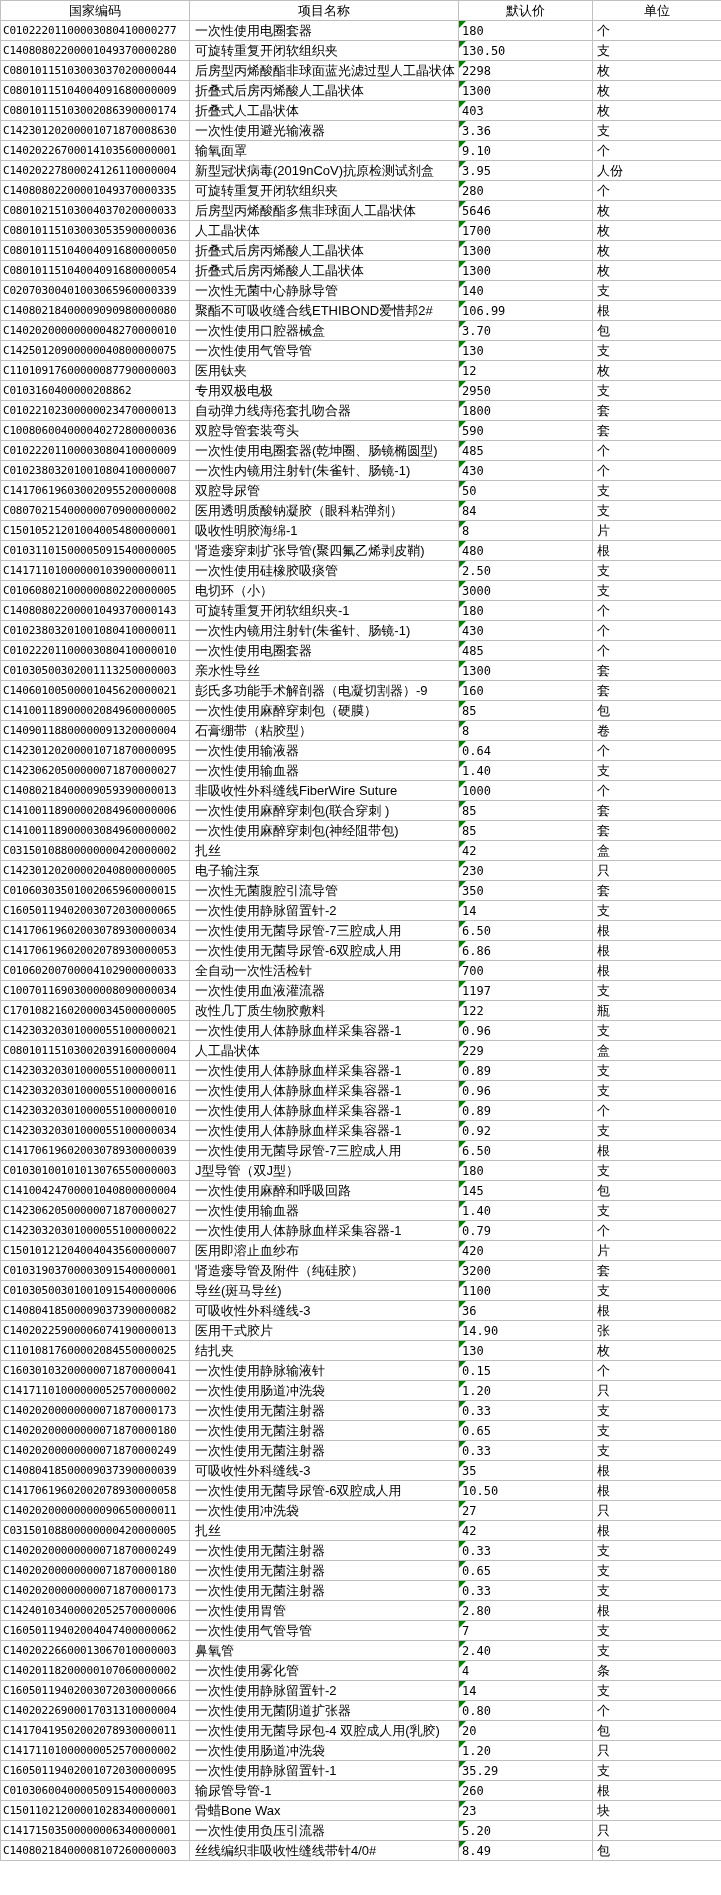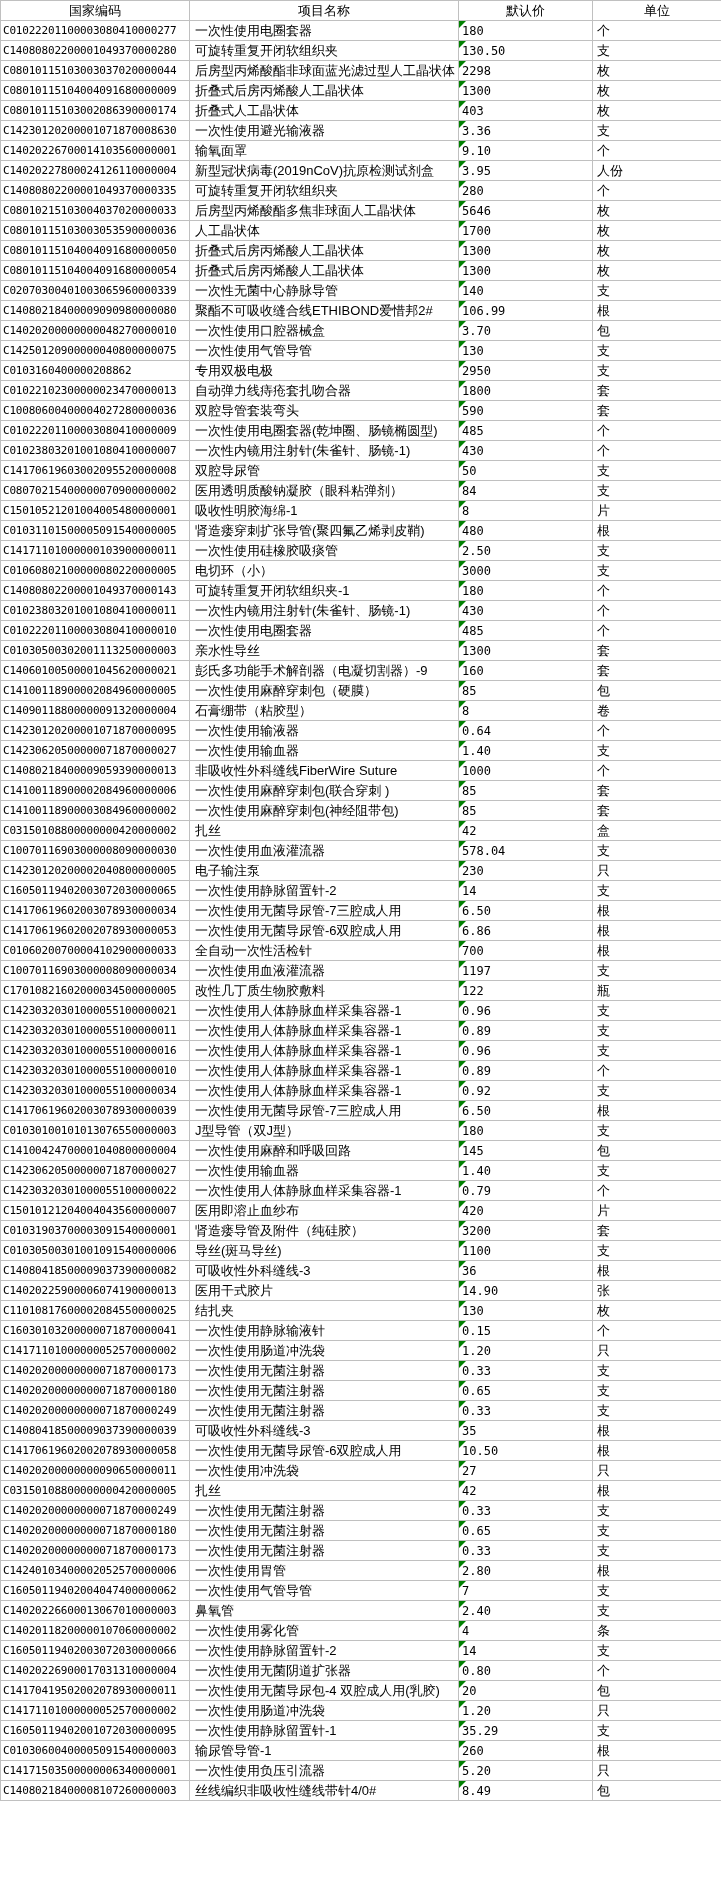--- a/index.html
+++ b/index.html
@@ -168,20 +168,28 @@
   </tr>
       <tr>
     <td class="code">C14250120900000040800000075</td>
     <td class="name">一次性使用气管导管</td>
     <td class="price">
       <span class="tri"></span><span class="val">130</span>
     </td>
     <td class="unit">支</td>
   </tr>
       <tr>
+    <td class="code">C11010917600000087790000003</td>
+    <td class="name">医用钛夹</td>
+    <td class="price">
+      <span class="tri"></span><span class="val">12</span>
+    </td>
+    <td class="unit">枚</td>
+  </tr>
+      <tr>
     <td class="code">C0103160400000208862</td>
     <td class="name">专用双极电极</td>
     <td class="price">
       <span class="tri"></span><span class="val">2950</span>
     </td>
     <td class="unit">支</td>
   </tr>
       <tr>
     <td class="code">C01022102300000023470000013</td>
     <td class="name">自动弹力线痔疮套扎吻合器</td>
@@ -360,36 +368,36 @@
   </tr>
       <tr>
     <td class="code">C03150108800000000420000002</td>
     <td class="name">扎丝</td>
     <td class="price">
       <span class="tri"></span><span class="val">42</span>
     </td>
     <td class="unit">盒</td>
   </tr>
       <tr>
-    <td class="code">C10070116903000008090000030</td>
-    <td class="name">一次性使用血液灌流器</td>
-    <td class="price">
-      <span class="tri"></span><span class="val">578.04</span>
-    </td>
-    <td class="unit">支</td>
-  </tr>
-      <tr>
     <td class="code">C14230120200002040800000005</td>
     <td class="name">电子输注泵</td>
     <td class="price">
       <span class="tri"></span><span class="val">230</span>
     </td>
     <td class="unit">只</td>
   </tr>
       <tr>
+    <td class="code">C01060303501002065960000015</td>
+    <td class="name">一次性无菌腹腔引流导管</td>
+    <td class="price">
+      <span class="tri"></span><span class="val">350</span>
+    </td>
+    <td class="unit">套</td>
+  </tr>
+      <tr>
     <td class="code">C16050119402003072030000065</td>
     <td class="name">一次性使用静脉留置针-2</td>
     <td class="price">
       <span class="tri"></span><span class="val">14</span>
     </td>
     <td class="unit">支</td>
   </tr>
       <tr>
     <td class="code">C14170619602003078930000034</td>
     <td class="name">一次性使用无菌导尿管-7三腔成人用</td>
@@ -432,20 +440,28 @@
   </tr>
       <tr>
     <td class="code">C14230320301000055100000021</td>
     <td class="name">一次性使用人体静脉血样采集容器-1</td>
     <td class="price">
       <span class="tri"></span><span class="val">0.96</span>
     </td>
     <td class="unit">支</td>
   </tr>
       <tr>
+    <td class="code">C08010115103002039160000004</td>
+    <td class="name">人工晶状体</td>
+    <td class="price">
+      <span class="tri"></span><span class="val">229</span>
+    </td>
+    <td class="unit">盒</td>
+  </tr>
+      <tr>
     <td class="code">C14230320301000055100000011</td>
     <td class="name">一次性使用人体静脉血样采集容器-1</td>
     <td class="price">
       <span class="tri"></span><span class="val">0.89</span>
     </td>
     <td class="unit">支</td>
   </tr>
       <tr>
     <td class="code">C14230320301000055100000016</td>
     <td class="name">一次性使用人体静脉血样采集容器-1</td>
@@ -726,20 +742,28 @@
     </td>
     <td class="unit">支</td>
   </tr>
       <tr>
     <td class="code">C01030600400005091540000003</td>
     <td class="name">输尿管导管-1</td>
     <td class="price">
       <span class="tri"></span><span class="val">260</span>
     </td>
     <td class="unit">根</td>
+  </tr>
+      <tr>
+    <td class="code">C15011021200001028340000001</td>
+    <td class="name">骨蜡Bone Wax</td>
+    <td class="price">
+      <span class="tri"></span><span class="val">23</span>
+    </td>
+    <td class="unit">块</td>
   </tr>
       <tr>
     <td class="code">C14171503500000006340000001</td>
     <td class="name">一次性使用负压引流器</td>
     <td class="price">
       <span class="tri"></span><span class="val">5.20</span>
     </td>
     <td class="unit">只</td>
   </tr>
       <tr>

